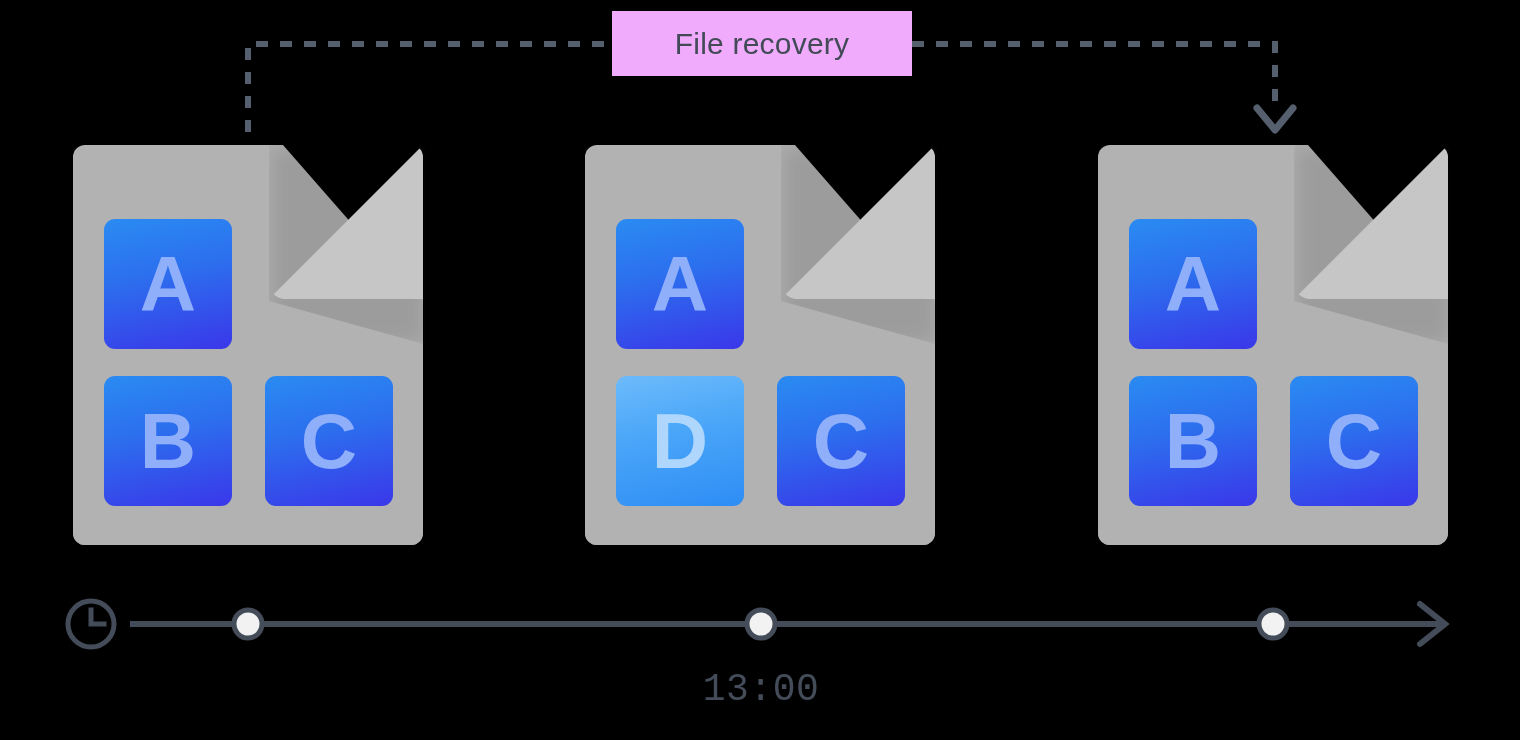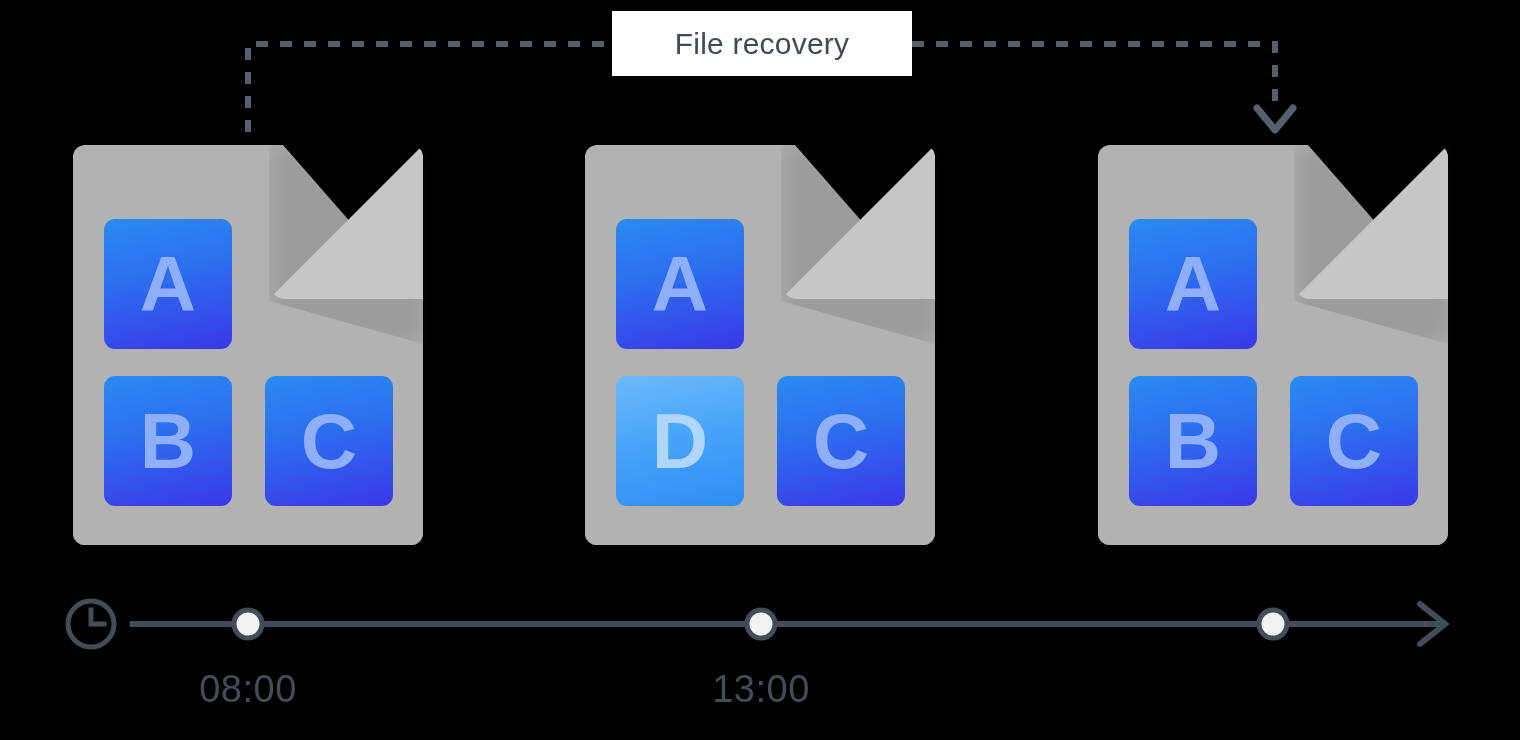--- a/index.html
+++ b/index.html
@@ -28,21 +28,21 @@
   }
   #svg-layer { pointer-events: none; }
 
   
   #callout {
     position: absolute;
     left: 612px;
     top: 11px;
     width: 300px;
     height: 65px;
-    background: #ffffff;
+    background: #f0abfc;
     display: flex;
     align-items: center;
     justify-content: center;
   }
   #callout .callout-text {
     font-size: 30px;
     color: #414A56;
     letter-spacing: 0.2px;
     white-space: nowrap;
   }
@@ -220,16 +220,15 @@
 
     <circle cx="248" cy="624" r="14" fill="#F2F2F2" stroke="#434C58" stroke-width="5"></circle>
     <circle cx="761" cy="624" r="14" fill="#F2F2F2" stroke="#434C58" stroke-width="5"></circle>
     <circle cx="1273" cy="624" r="14" fill="#F2F2F2" stroke="#434C58" stroke-width="5"></circle>
   </svg>
 
   <div id="callout">
     <span class="callout-text">File recovery</span>
   </div>
 
-  <div class="time-label" style="left:248px;">08:00</div>
-  <div class="time-label" style="left:761px;">13:00</div>
+  <div class="time-label" style="left:761px;font-family:Liberation Mono, monospace;">13:00</div>
 
 </div>
 
 </body></html>

